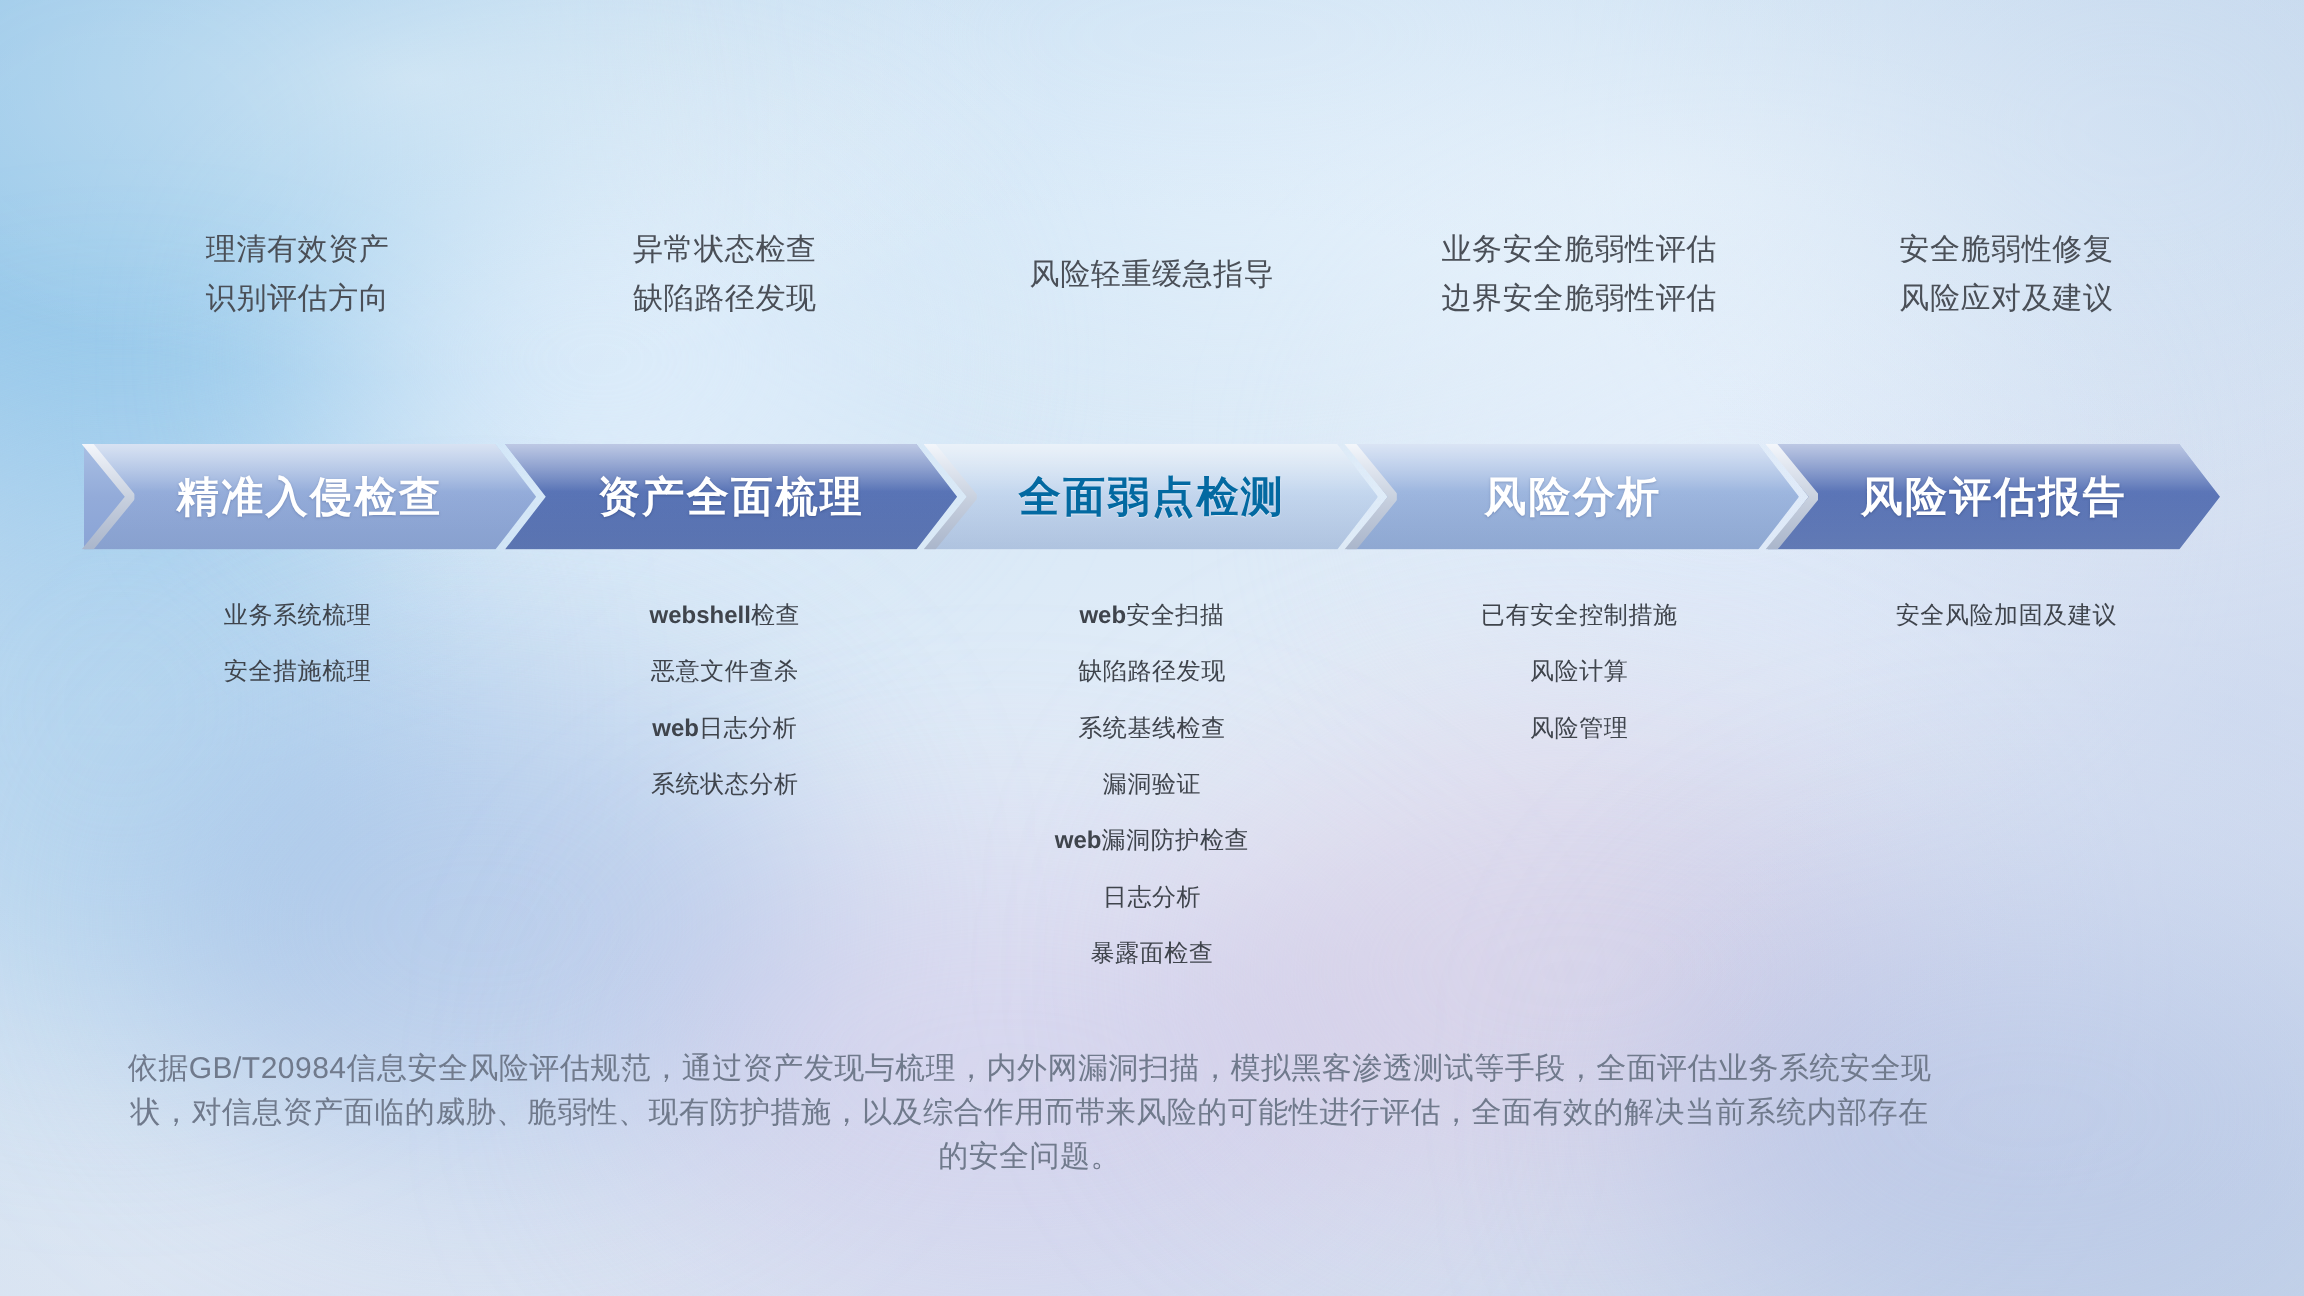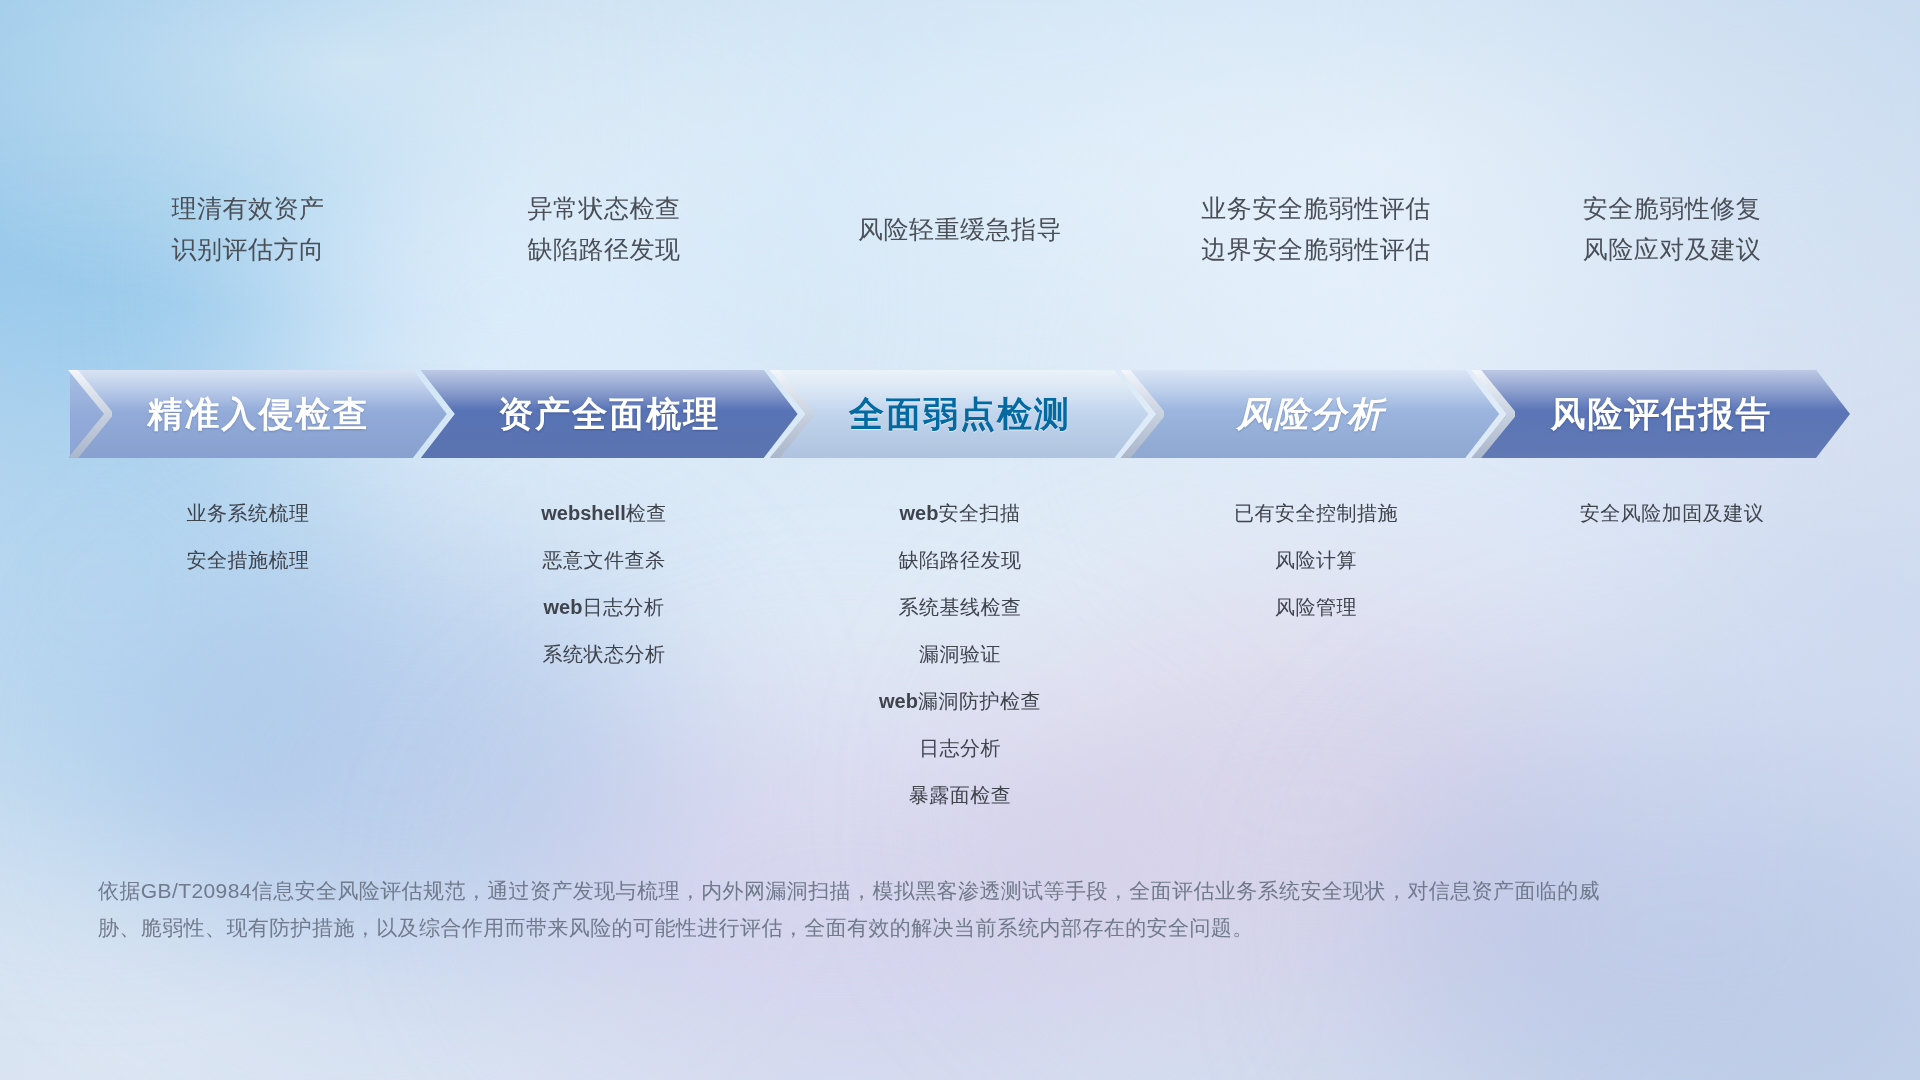--- a/index.html
+++ b/index.html
@@ -84,21 +84,21 @@
     font-size:35px;font-weight:bold;letter-spacing:2px;white-space:nowrap;
   }
   
   .s1 .shape{background:linear-gradient(180deg,#6e87c4 0%,#5873b5 48%,#4e69ae 100%);}
   .s1 .label{color:#ffffff;text-shadow:0 1px 2px rgba(40,60,110,.45);}
   .s2 .shape{background:linear-gradient(180deg,#a9c0e4 0%,#93abd9 50%,#8aa4d6 100%);}
   .s2 .label{color:#ffffff;text-shadow:0 1px 2px rgba(60,80,130,.35);}
   .s3 .shape{background:linear-gradient(180deg,#d2e2f2 0%,#c3d6ee 50%,#bed2ec 100%);}
   .s3 .label{color:#0369a1;text-shadow:0 1px 1px rgba(255,255,255,.6);}
   .s4 .shape{background:linear-gradient(180deg,#adc4e8 0%,#9cb5de 50%,#93aeda 100%);}
-  .s4 .label{color:#ffffff;text-shadow:0 1px 2px rgba(60,80,130,.35);font-style:italic;}
+  .s4 .label{color:#ffffff;text-shadow:0 1px 2px rgba(60,80,130,.35);}
   .s5 .shape{background:linear-gradient(180deg,#6d86c3 0%,#5a74b6 50%,#5670b3 100%);}
   .s5 .label{color:#ffffff;text-shadow:0 1px 2px rgba(40,60,110,.45);}
   
   .notch{
     position:absolute;left:-2px;top:0;width:44px;height:100%;z-index:2;
     clip-path:polygon(0 0, 36px 50%, 0 100%, 10px 100%, 46px 50%, 10px 0);
     background:linear-gradient(180deg,#f3f6fb,#c5cedd 55%,#aab6cb);
     pointer-events:none;
   }
 
@@ -106,21 +106,21 @@
   #bottom-block{top:490px;}
   .bottomtext{
     font-size:20px;color:#3f444c;line-height:47px;
     letter-spacing:.5px;white-space:nowrap;
   }
   .bottomtext .lat{font-weight:bold;letter-spacing:0;text-align:center;}
 
   
   #footer{
     position:absolute;left:98px;top:872px;width:1520px;
-    font-size:21px;line-height:37px;color:#707a8c;letter-spacing:.4px;
+    font-size:25px;line-height:37px;color:#707a8c;letter-spacing:.4px;text-align:center;
   }
 </style>
 </head>
 <body>
 
 <div id="bg">
   <div class="bg-base"></div>
   <div class="blob b8"></div>
   <div class="blob b7"></div>
   <div class="blob b1"></div>

